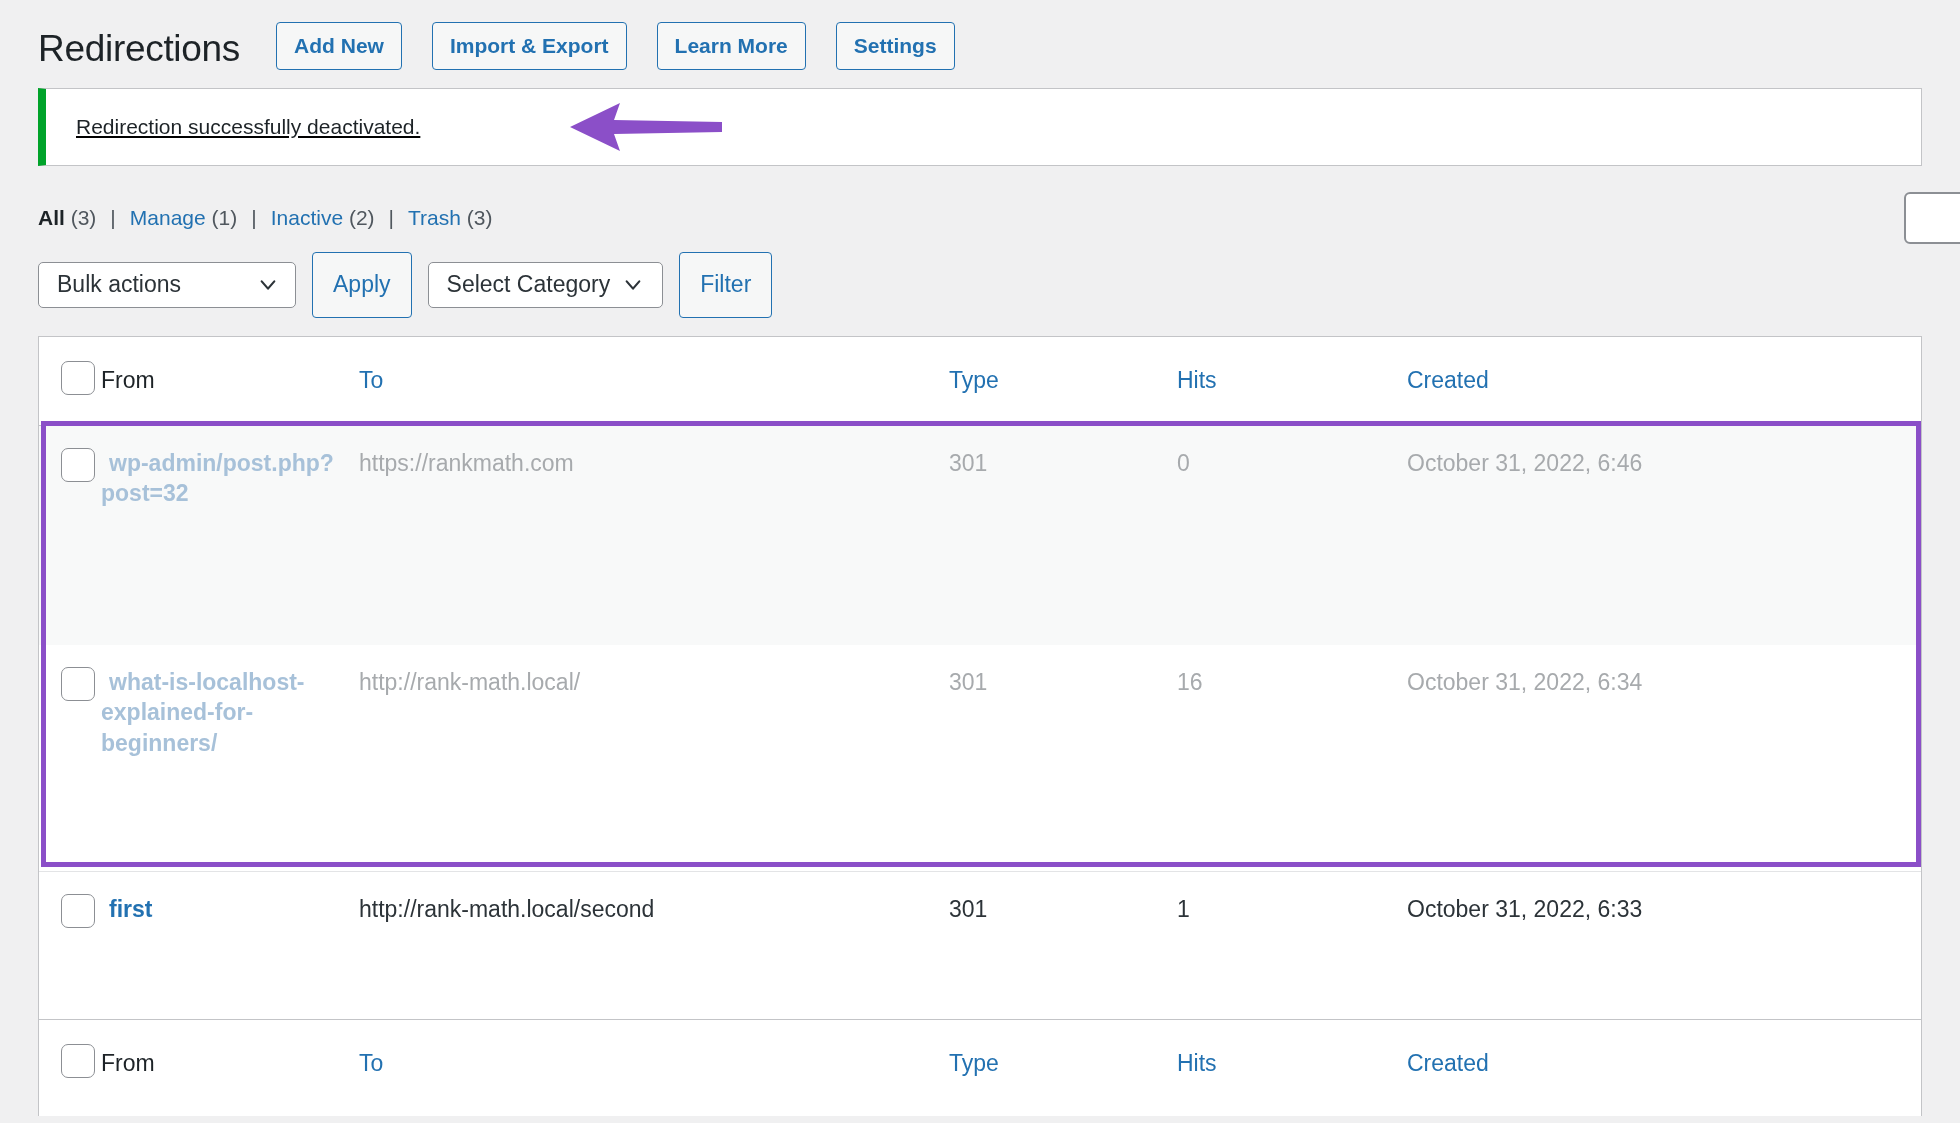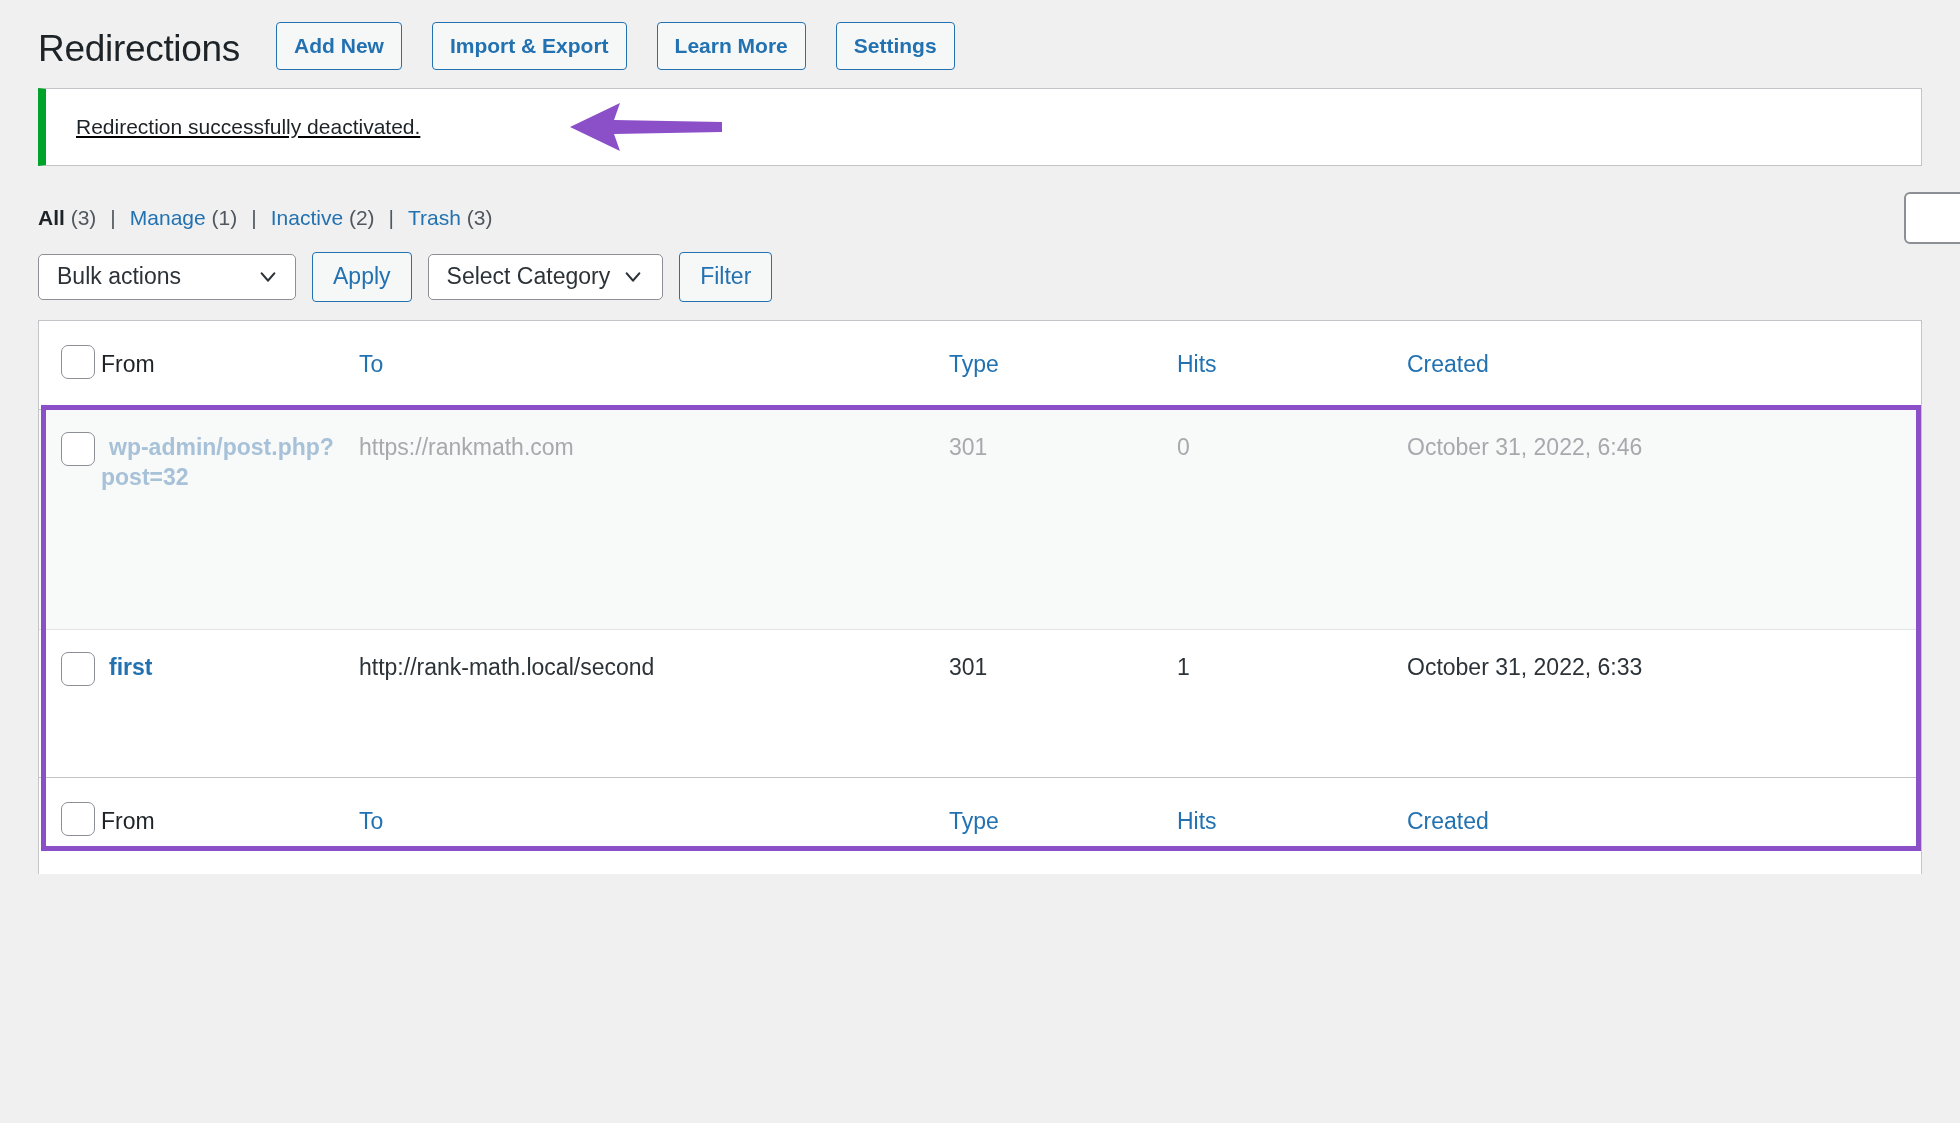--- a/index.html
+++ b/index.html
@@ -139,21 +139,21 @@
     top: 50%;
     transform: translateY(-50%);
     display: inline-block;
     width: 18px; height: 18px;
   }
   .select-ctl.cat .chev { position: static; transform: none; }
   .btn-secondary {
     display: inline-flex;
     align-items: center;
     justify-content: center;
-    height: 50px;
+    height: 66px;
     padding: 0 20px;
     background: #f6f7f7;
     border: 1px solid #2271b1;
     border-radius: 4px;
     color: #2271b1;
     font-size: 23px;
     cursor: pointer;
     white-space: nowrap;
   }
 
@@ -339,20 +339,32 @@
           <span class="cbx"></span>
         </td>
         <td>
           <a class="from-link dim">wp-admin/post.php?post=32</a>
         </td>
         <td class="cell-dim">https://rankmath.com</td>
         <td class="cell-dim">301</td>
         <td class="cell-dim">0</td>
         <td class="cell-dim">October 31, 2022, 6:46</td>
       </tr>
+      <tr class="row-plain" style="height:226px;">
+        <td class="cb">
+          <span class="cbx"></span>
+        </td>
+        <td>
+          <a class="from-link dim">what-is-localhost-explained-for-beginners/</a>
+        </td>
+        <td class="cell-dim">http://rank-math.local/</td>
+        <td class="cell-dim">301</td>
+        <td class="cell-dim">16</td>
+        <td class="cell-dim">October 31, 2022, 6:34</td>
+      </tr>
       <tr class="row-last" style="height:148px;">
         <td class="cb">
           <span class="cbx"></span>
         </td>
         <td>
           <a class="from-link">first</a>
         </td>
         <td class="cell-normal">http://rank-math.local/second</td>
         <td class="cell-normal">301</td>
         <td class="cell-normal">1</td>

